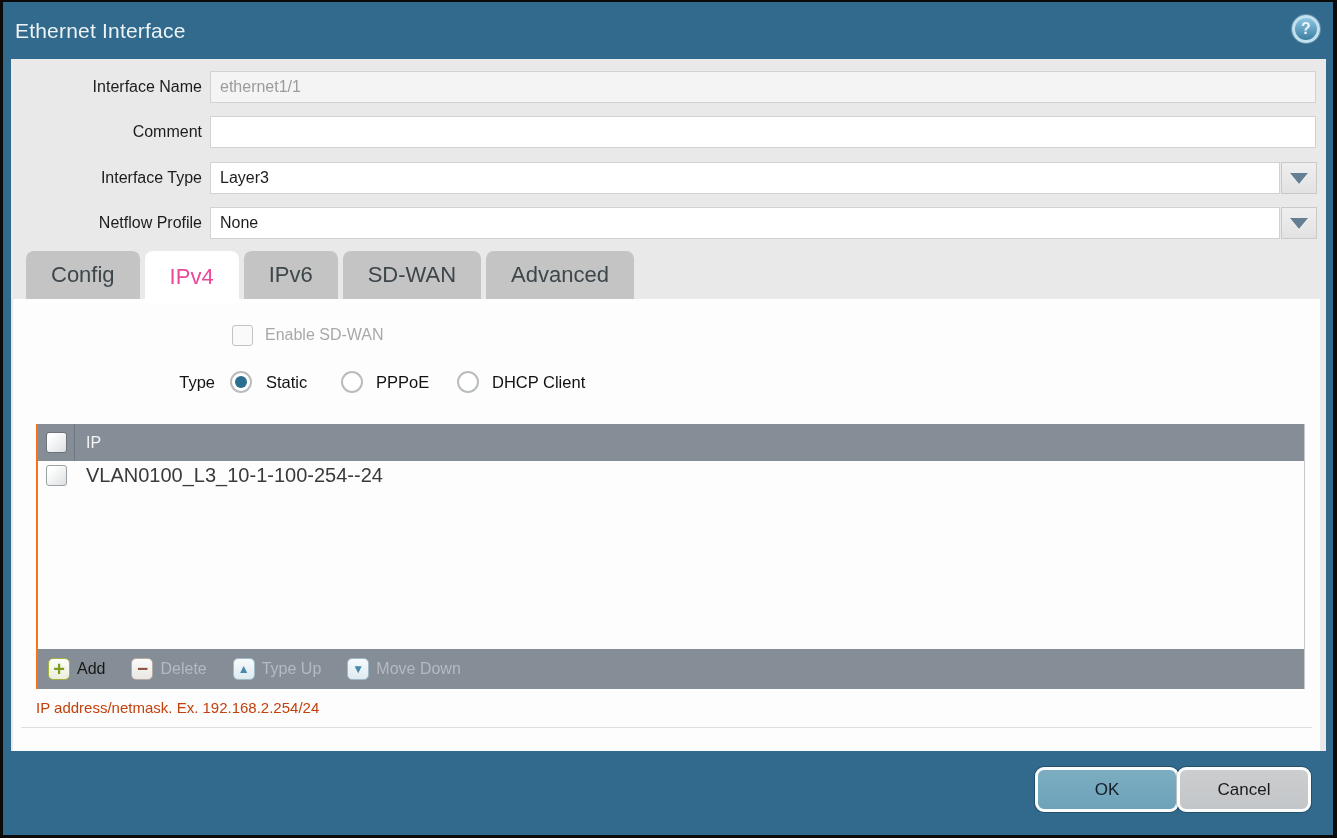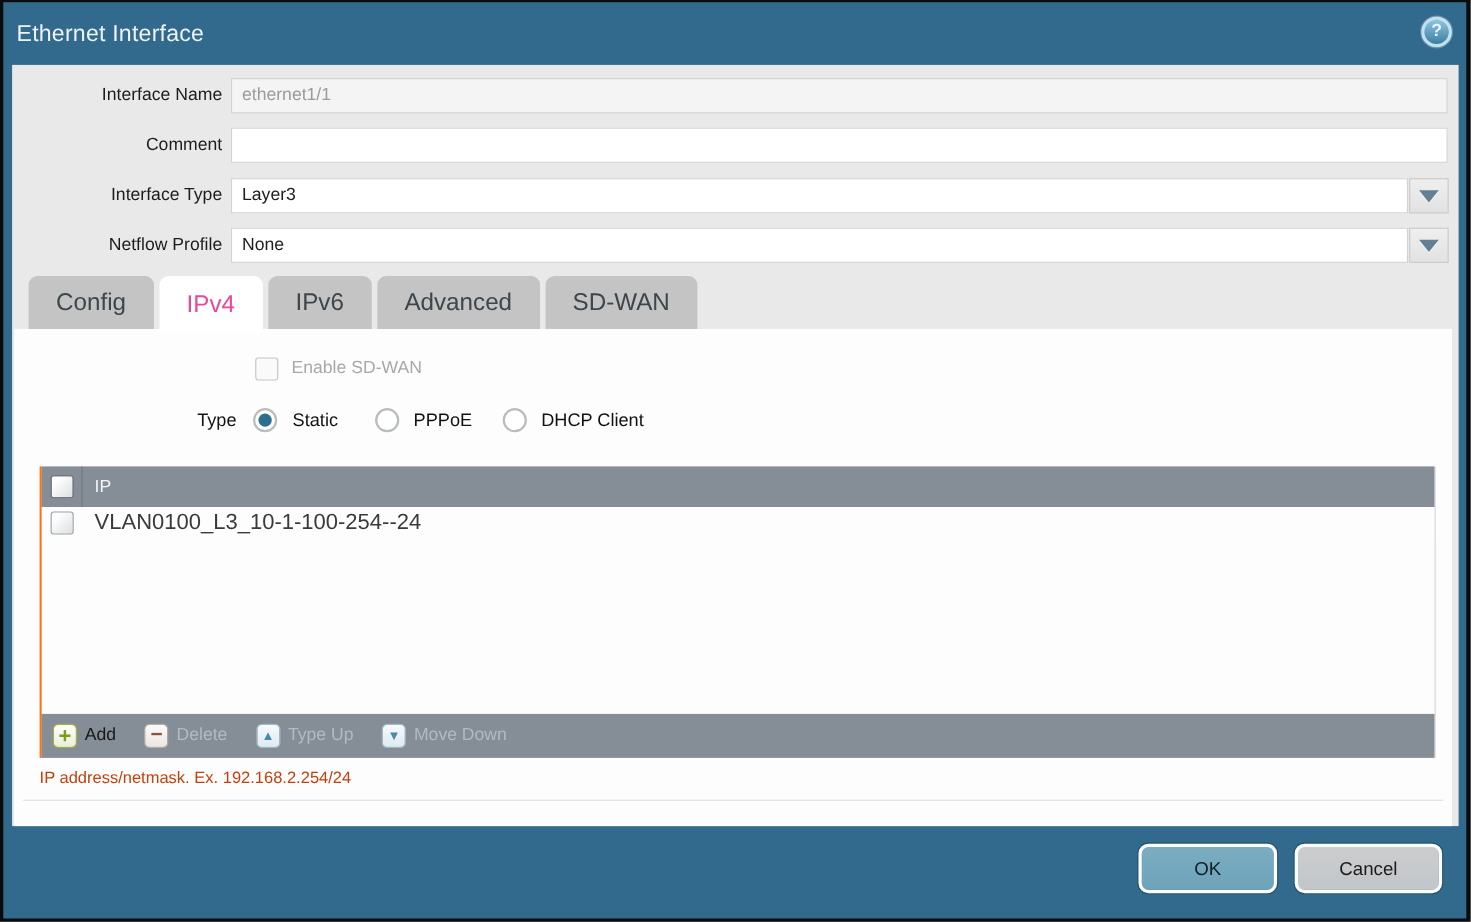--- a/index.html
+++ b/index.html
@@ -180,21 +180,21 @@
   
   .btn {
     position: absolute; top: 765px; height: 45px;
     border: 3px solid #fbfdfd; border-radius: 9px;
     box-shadow: 0 0 0 1px rgba(0,0,0,0.25);
     font-family: "Liberation Sans", sans-serif;
     font-size: 17px; color: #131d24;
     display: flex; align-items: center; justify-content: center;
     cursor: pointer;
   }
-  .btn-ok { left: 1032px; width: 126px; background: linear-gradient(#7cadc1, #6da3ba); }
+  .btn-ok { left: 1032px; width: 144px; background: linear-gradient(#7cadc1, #6da3ba); }
   .btn-cancel { left: 1174px; width: 134px; background: linear-gradient(#cbcdcf, #c3c6c8); color: #1a1a1a; }
 </style>
 </head>
 <body>
 
 <div class="dialog">
 
   <div class="title-bar">
     <div class="title-text">Ethernet Interface</div>
     <div class="help-icon">
@@ -227,22 +227,22 @@
       <input class="field-input w-combo" value="None" style="">
       <div class="dd-btn">
         <div class="dd-tri"></div>
       </div>
     </div>
 
     <div class="tab-strip">
       <div class="tab">Config</div>
       <div class="tab active">IPv4</div>
       <div class="tab">IPv6</div>
+      <div class="tab">SD-WAN</div>
       <div class="tab">Advanced</div>
-      <div class="tab">SD-WAN</div>
     </div>
 
     <div class="panel">
 
       <div class="sdwan-row">
         <span class="checkbox disabled"></span>
         <span class="sdwan-label">Enable SD-WAN</span>
       </div>
 
       <div class="type-row">

